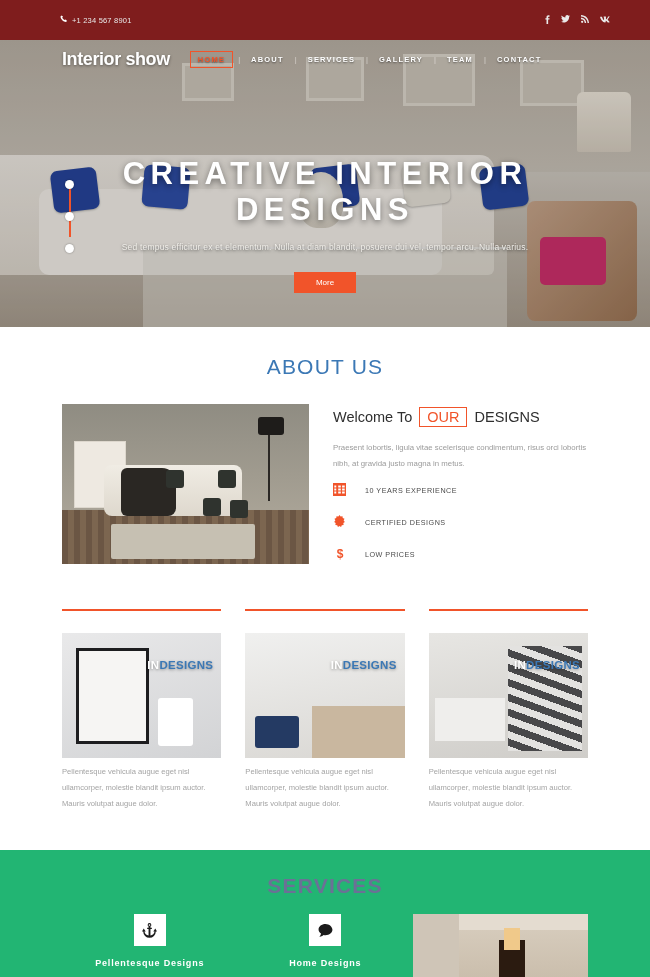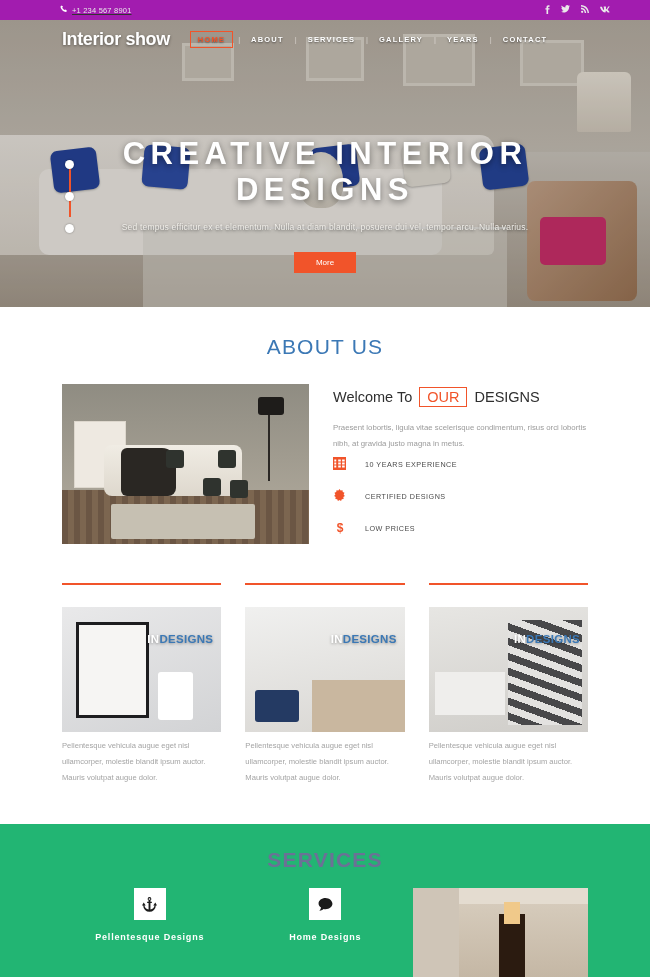--- a/index.html
+++ b/index.html
@@ -4,22 +4,22 @@
 <style>
   * { margin:0; padding:0; box-sizing:border-box; }
   body {
     width:650px; height:977px; overflow:hidden;
     font-family:"Liberation Sans", sans-serif;
     background:#ffffff; color:#333;
   }
 
   
   .topbar {
-    height:20px; background:#a21caf; display:flex; align-items:center;
-    justify-content:space-between; padding:0 22px;text-decoration:underline;
+    height:40px; background:#7f1d1d; display:flex; align-items:center;
+    justify-content:space-between; padding:0 22px;
   }
   .phone { display:flex; align-items:center; gap:4px; color:#e8e8e8; font-size:7.5px; letter-spacing:.2px; padding-left:38px;}
   .phone svg { width:8px; height:8px; fill:#fff; }
   .socials { display:flex; align-items:center; gap:11px; padding-right:18px;}
   .socials span { color:#e9e9e9; font-size:9px; line-height:1; cursor:pointer; }
 
   
   .hero {
     position:relative; height:287px; overflow:hidden;
     background:linear-gradient(#b0a89f,#8d857c);
@@ -97,21 +97,21 @@
   .about-img .c3{left:57%;top:59%;} .about-img .c4{left:68%;top:60%;}
   .about-img .throw{position:absolute;left:24%;top:40%;width:22%;height:30%;background:#2a2723;border-radius:6px 14px 8px 6px;}
   .about-img .lampp{position:absolute;right:10%;top:8%;width:26px;height:18px;background:#1e1c1a;border-radius:3px;}
   .about-img .lampp:after{content:"";position:absolute;left:10px;top:18px;width:2px;height:66px;background:#2a2724;}
   .about-img .rug{position:absolute;left:20%;bottom:3%;width:58%;height:22%;background:#c6c0b2;border-radius:2px;}
 
   .about-txt { flex:1; padding-top:3px; }
   .welcome { font-size:14.5px; color:#2f2f2f; display:flex; align-items:center; gap:7px; }
   .welcome .our { color:#f1542a; border:1px solid #f1542a; padding:1px 7px; font-size:14.5px; }
   .about-p { font-size:7.8px; color:#9b9b9b; line-height:2.0; margin-top:13px; }
-  .feat { margin-top:6px; }
+  .feat { margin-top:12px; }
   .feat-row { display:flex; align-items:center; gap:18px; margin-bottom:18px; }
   .feat-ico { width:14px; height:14px; color:#f1542a; font-size:13px; line-height:14px; text-align:center; flex:none; }
   .feat-ico svg { width:13px; height:13px; fill:#f1542a; display:block; }
   .feat-lbl { font-size:7.2px; color:#4a4a4a; letter-spacing:.5px; }
 
   
   .cards { display:flex; gap:24px; padding:30px 62px 0; }
   .card { flex:1; }
   .card .rule { height:2px; background:#f1542a; margin-bottom:22px; }
   .card .thumb { position:relative; height:125px; overflow:hidden; }
@@ -211,21 +211,21 @@
     <div class="logo">Interior show</div>
     <nav class="menu">
       <a href="#" class="active">HOME</a>
       <span class="sep">|</span>
       <a href="#">ABOUT</a>
       <span class="sep">|</span>
       <a href="#">SERVICES</a>
       <span class="sep">|</span>
       <a href="#">GALLERY</a>
       <span class="sep">|</span>
-      <a href="#">YEARS</a>
+      <a href="#">TEAM</a>
       <span class="sep">|</span>
       <a href="#">CONTACT</a>
     </nav>
   </div>
 
   <div class="dots">
     <div class="line"></div>
     <div class="dot"></div>
     <div class="dot"></div>
     <div class="dot"></div>

